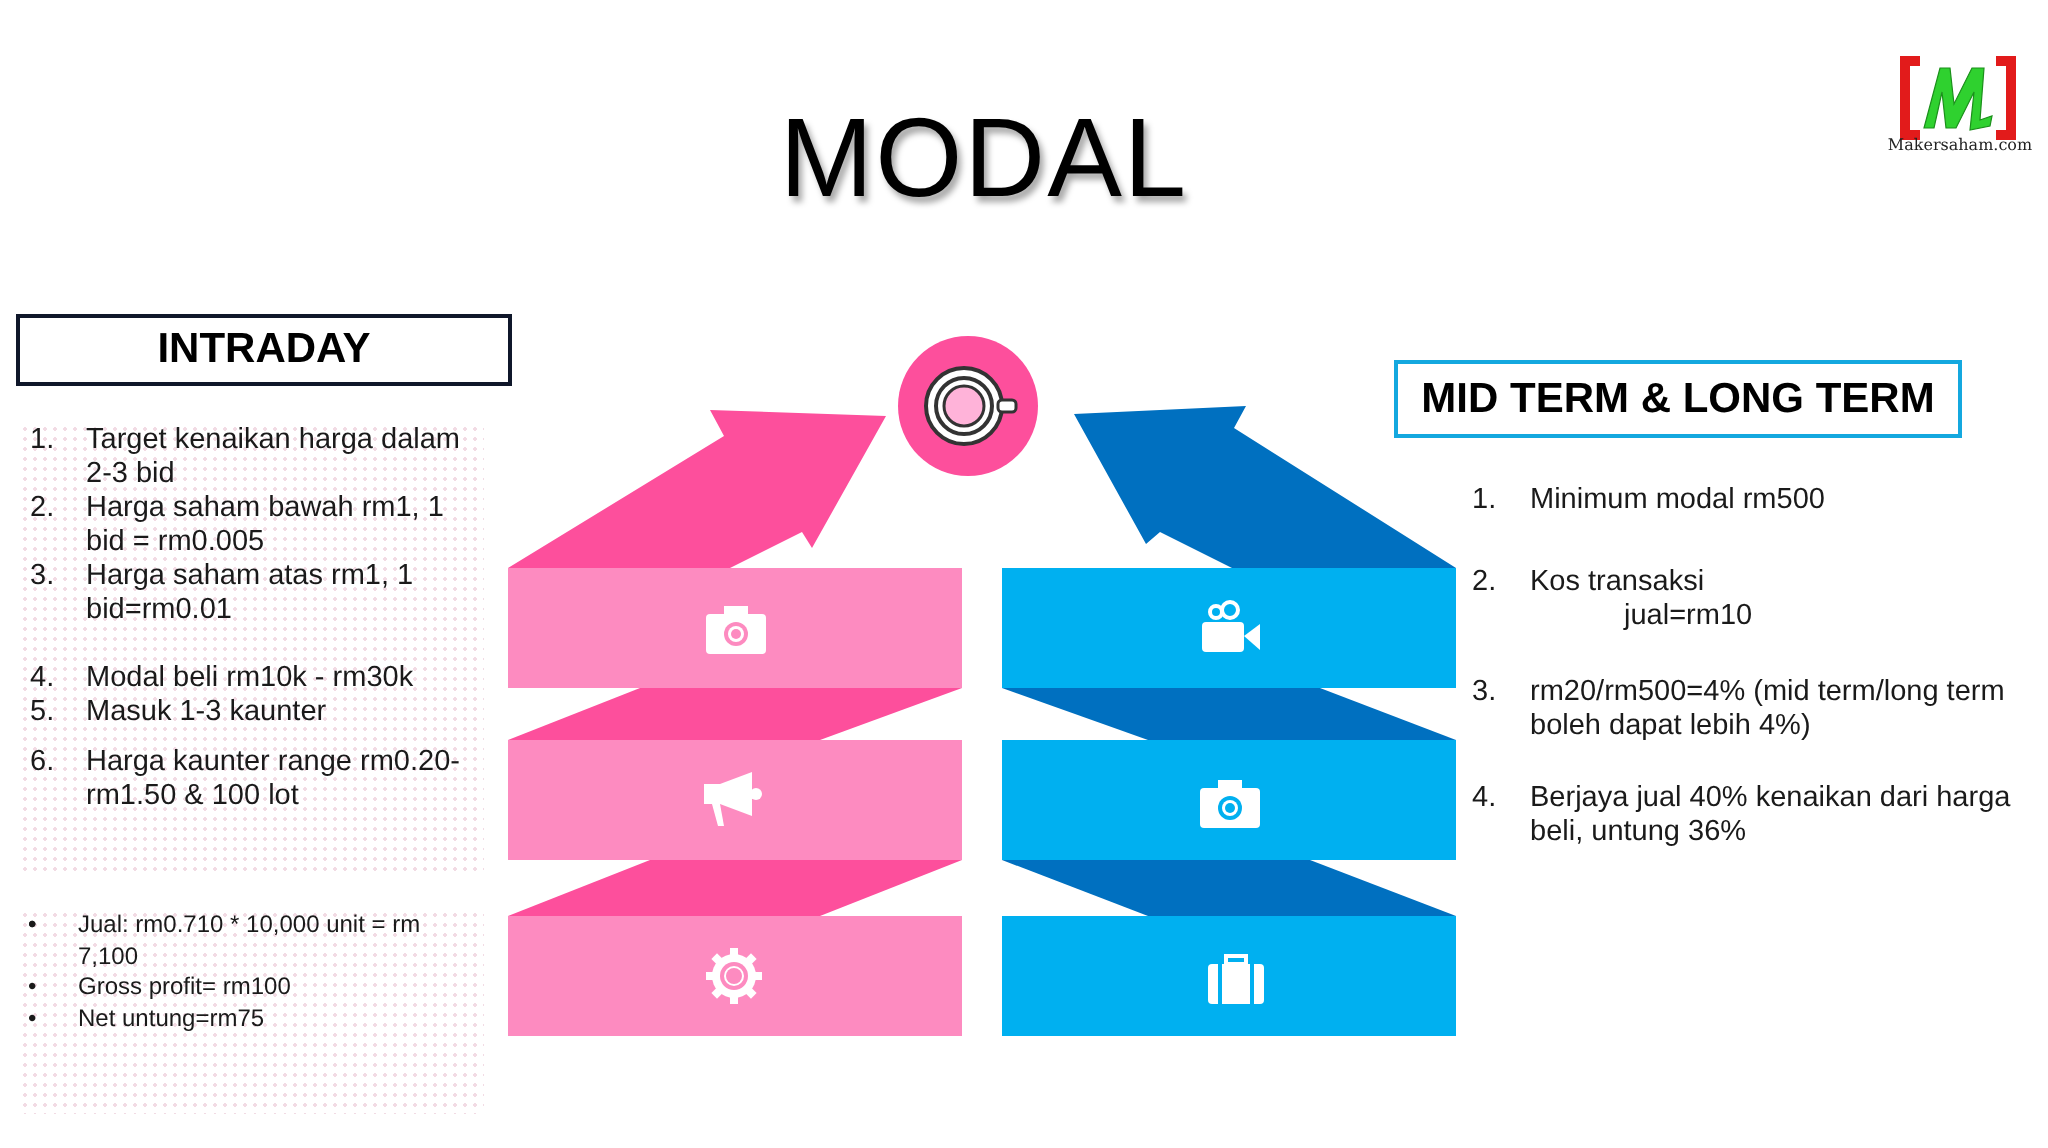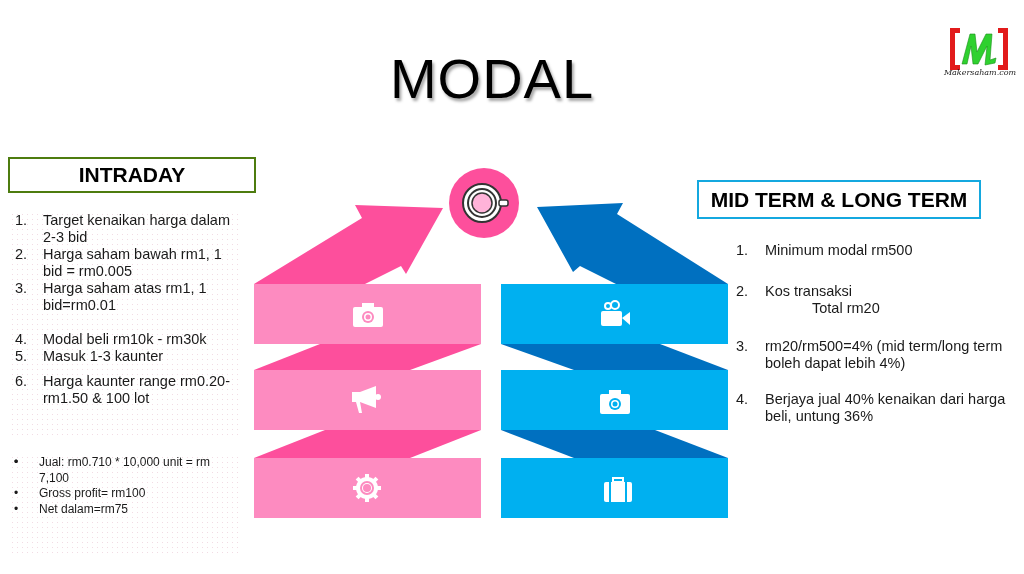--- a/index.html
+++ b/index.html
@@ -11,28 +11,28 @@
   }
   .title {
     position: absolute; left: 0; width: 984px; top: 46px;
     text-align: center; font-weight: normal; font-size: 56px; letter-spacing: 1px;
     color: #000; text-shadow: 2px 3px 3px rgba(0,0,0,0.35);
   }
   .logo { position: absolute; left: 946px; top: 18px; width: 66px; height: 62px; }
   .logo svg { width: 100%; height: 100%; }
   .logo-caption {
     position: absolute; left: 940px; top: 68px; width: 80px; text-align: center;
-    font-family: "DejaVu Serif", serif; font-style: italic; font-size: 8px; color: #222;
+    font-family: "DejaVu Serif", serif; font-size: 8px; color: #222;
   }
 
   .hdr-box {
     position: absolute; background: #fff; display: flex; align-items: center;
     justify-content: center; font-weight: bold; font-size: 21px; color: #000;
   }
-  .hdr-left { left: 8px; top: 157px; width: 244px; height: 32px; border: 2px solid #4d7c0f; }
+  .hdr-left { left: 8px; top: 157px; width: 244px; height: 32px; border: 2px solid #0f172a; }
   .hdr-right { left: 697px; top: 155px; width: 280px; height: 35px; border: 2px solid #14a8df; margin-top: 25px; }
 
   .dotted {
     background-image: radial-gradient(#f2dbe4 0.8px, transparent 0.9px);
     background-size: 5px 5px;
   }
   .left-list {
     position: absolute; left: 10px; top: 212px; width: 232px; height: 226px;
     font-size: 14.5px; line-height: 17px;
   }
@@ -89,28 +89,28 @@
   <div class="item"><span class="num">4.</span><span>Modal beli rm10k - rm30k</span></div>
   <div class="item"><span class="num">5.</span><span>Masuk 1-3 kaunter</span></div>
   <div class="gap-s"></div>
   <div class="item"><span class="num">6.</span><span>Harga kaunter range rm0.20-rm1.50 &amp; 100 lot</span></div>
 </div>
 
 <div class="left-bullets dotted">
   <div class="bul"><span class="dot">•</span></div>
   <div class="bul"><span class="dot">•</span><span>Jual: rm0.710 * 10,000 unit = rm 7,100</span></div>
   <div class="bul"><span class="dot">•</span><span>Gross profit= rm100</span></div>
-  <div class="bul"><span class="dot">•</span><span>Net dalam=rm75</span></div>
+  <div class="bul"><span class="dot">•</span><span>Net untung=rm75</span></div>
 </div>
 
 <div class="right-list">
   <div class="item"><span class="num">1.</span><span>Minimum modal rm500</span></div>
   <div style="height:24px"></div>
   <div class="item"><span class="num">2.</span><span>Kos transaksi</span>
-    <div class="sub">Total rm20</div>
+    <div class="sub">jual=rm10</div>
   </div>
   <div style="height:21px"></div>
   <div class="item"><span class="num">3.</span><span>rm20/rm500=4% (mid term/long term boleh dapat lebih 4%)</span></div>
   <div style="height:19px"></div>
   <div class="item"><span class="num">4.</span><span>Berjaya jual 40% kenaikan dari harga beli, untung 36%</span></div>
 </div>
 
 <svg class="graphic" viewBox="0 0 1024 574">
 
   <polygon points="254,284 365,284 401,266 406,274 443,208 355,205 362,218" fill="#fd4f9c"></polygon>

